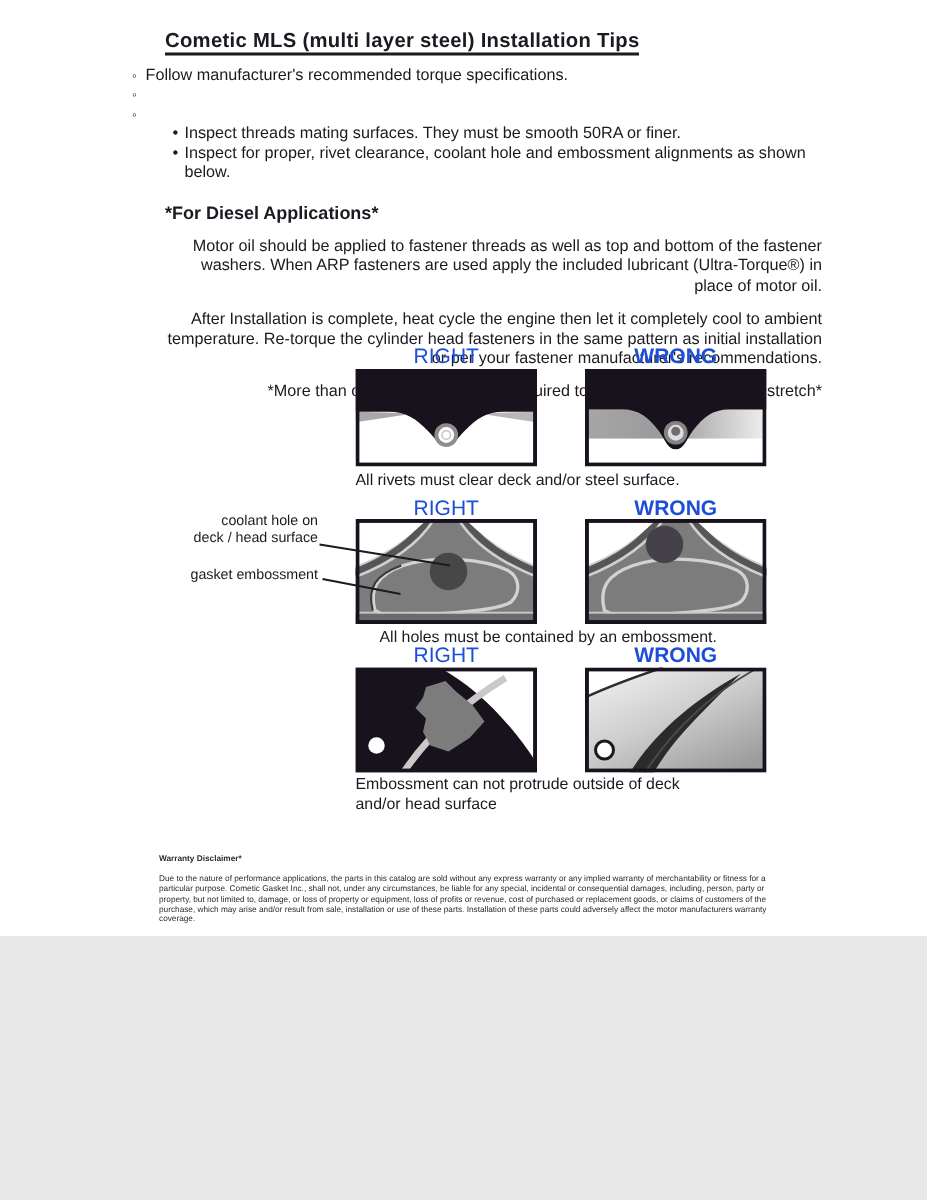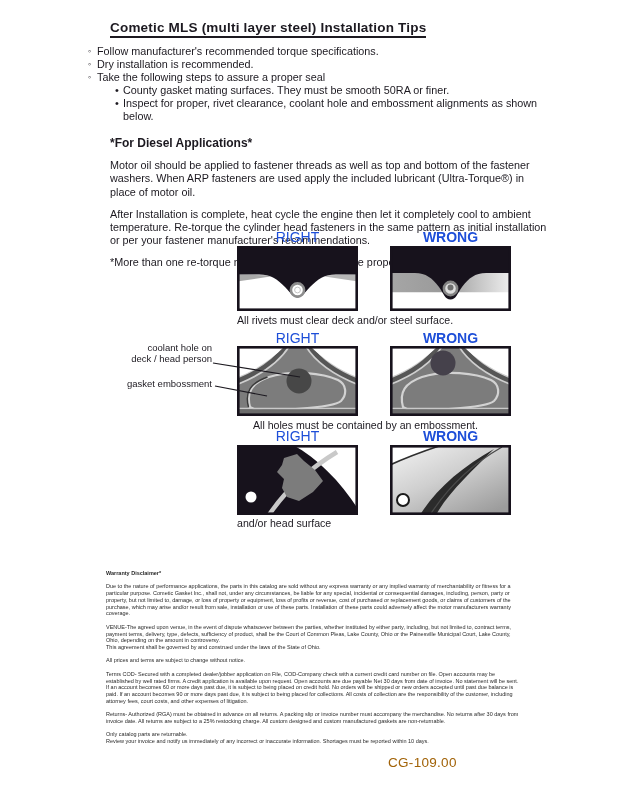--- a/index.html
+++ b/index.html
@@ -1,36 +1,36 @@
 <!DOCTYPE html>
 <html><head>
 <meta charset="utf-8">
 <style>
   * { margin:0; padding:0; box-sizing:border-box; }
   html,body { background:#e8e8e8; }
   .page {
-    position:relative; width:618px; height:800px; margin:0 auto;
+    position:relative; width:618px; height:624px; margin:0 auto;
     background:#ffffff; overflow:hidden;
     font-family:"Liberation Sans", sans-serif; color:#1c1920;
   }
   
   .intro { position:absolute; left:88px; top:18px; width:456px; }
   .title {
     margin-left:22px; display:inline-block;
     font-size:13.5px; font-weight:bold; letter-spacing:.2px;
     border-bottom:2px solid #1c1920; padding-bottom:1px;
   }
   .bullets { margin-top:7px; font-size:10.8px; line-height:13px; }
   .b-row { display:flex; }
   .b-row .marker { width:9px; flex:0 0 9px; font-size:9px; line-height:13px; }
   .b-row.sub { margin-left:27px; }
   .b-row.sub .marker { width:8px; flex:0 0 8px; font-size:11px; }
   .diesel { margin-left:22px; margin-top:14px; width:438px; font-size:10.8px; line-height:13.2px; }
   .diesel h2 { font-size:12px; font-weight:bold; margin-bottom:4px; }
-  .diesel p { margin-top:9px; }
+  .diesel p { margin-top:9px;text-align:right; }
   
   .dg-label { position:absolute; width:121px; text-align:center; font-size:14px; color:#1d4ed8; }
   .row1 .dg-label { top:229px; } .row2 .dg-label { top:330px; } .row3 .dg-label { top:428px; }
   .dg-label.right { left:237px; } .dg-label.wrong { left:390px;font-weight:bold; }
   .panel { position:absolute; width:121px; }
   .panel.right { left:237px; } .panel.wrong { left:390px; }
   .row1 .panel { top:246px; height:65px; }
   .row2 .panel { top:346px; height:70px; }
   .row3 .panel { top:445px; height:70px; }
   .panel svg { display:block; width:121px; }
@@ -55,29 +55,27 @@
 
   <div class="intro">
     <h1 class="title">Cometic MLS (multi layer steel) Installation Tips</h1>
     <div class="bullets">
       <div class="b-row">
         <span class="marker">◦</span>
         <span>Follow manufacturer's recommended torque specifications.</span>
       </div>
       <div class="b-row">
         <span class="marker">◦</span>
-        <span>Dry installation is recommended.</span>
       </div>
       <div class="b-row">
         <span class="marker">◦</span>
-        <span>Take the following steps to assure a proper seal</span>
       </div>
       <div class="b-row sub">
         <span class="marker">•</span>
-        <span>County gasket mating surfaces.  They must be smooth 50RA or finer.</span>
+        <span>Inspect threads mating surfaces.  They must be smooth 50RA or finer.</span>
       </div>
       <div class="b-row sub">
         <span class="marker">•</span>
         <span>Inspect for proper, rivet clearance, coolant hole and embossment alignments as shown below.</span>
       </div>
     </div>
     <div class="diesel">
       <h2>*For Diesel Applications*</h2>
       <p>Motor oil should be applied to fastener threads as well as top and bottom of the fastener washers. When ARP fasteners are used apply the included lubricant (Ultra-Torque®) in place of motor oil.</p>
       <p>After Installation is complete, heat cycle the engine then let it completely cool to ambient temperature. Re-torque the cylinder head fasteners in the same pattern as initial installation or per your fastener manufacturer's recommendations.</p>
@@ -119,21 +117,21 @@
     </div>
     <div class="cap cap1">All rivets must clear deck and/or steel surface.</div>
   </div>
 
   <div class="row2">
     <div class="dg-label right">RIGHT</div>
     <div class="dg-label wrong">WRONG</div>
 
     <div class="side-label coolant">
       <span style="display:block">coolant hole on</span>
-      <span style="display:block">deck / head person</span>
+      <span style="display:block">deck / head surface</span>
     </div>
     <div class="side-label embossment">gasket embossment</div>
 
     <div class="panel right">
       <svg viewBox="0 0 121 70">
         <rect x="0" y="0" width="121" height="70" fill="#ffffff"></rect>
         <path d="M0,70 V35 C22,27 40,16 52,1 C55,-2.5 66,-2.5 69,1 C81,16 99,27 121,35 V70 Z" fill="#7c7c7c"></path>
         <path d="M-2,36 C20,27.5 39,16 50,-2" fill="none" stroke="#cfcfcf" stroke-width="8"></path>
         <path d="M-2,36 C20,27.5 39,16 50,-2" fill="none" stroke="#565656" stroke-width="4.5"></path>
         <path d="M123,36 C101,27.5 82,16 71,-2" fill="none" stroke="#cfcfcf" stroke-width="8"></path>
@@ -199,20 +197,21 @@
         <rect x="0" y="0" width="121" height="70" fill="url(#g3)"></rect>
         <path d="M0,0 H52 C34,6 15,13 0,20 Z" fill="#ffffff"></path>
         <path d="M0,20 C15,13 34,6 52,0" fill="none" stroke="#2e2e2e" stroke-width="1.6"></path>
         <path d="M30,70 C46,44 72,22 104,4 C82,26 58,48 46,70 Z" fill="#2b2b2b"></path>
         <path d="M40,70 C58,42 84,18 112,2" fill="none" stroke="#4a4a4a" stroke-width="1.3"></path>
         <circle cx="13" cy="55" r="6" fill="#ffffff" stroke="#1a1a1a" stroke-width="2"></circle>
         <rect x="1.3" y="1.3" width="118.4" height="67.4" fill="none" stroke="#17121c" stroke-width="2.6"></rect>
       </svg>
     </div>
     <div class="cap cap3">
+      <span style="display:block">Embossment can not protrude outside of deck</span>
       <span style="display:block">and/or head surface</span>
     </div>
   </div>
 
   <div class="legal">
     <div class="fp-head">Warranty Disclaimer*</div>
     <p class="fp">Due to the nature of performance applications, the parts in this catalog are sold without any express warranty or any implied warranty of merchantability or fitness for a particular purpose.  Cometic Gasket Inc., shall not, under any circumstances, be liable for any special, incidental or consequential damages, including, person, party or property, but not limited to, damage, or loss of property or equipment, loss of profits or revenue, cost of purchased or replacement goods, or claims of customers of the purchase, which may arise and/or result from sale, installation or use of these parts.  Installation of these parts could adversely affect the motor manufacturers warranty coverage.</p>
     <p class="fp">VENUE-The agreed upon venue, in the event of dispute whatsoever between the parties, whether instituted by either party, including, but not limited to, contract terms, payment terms, delivery, type, defects, sufficiency of product, shall be the Court of Common Pleas, Lake County, Ohio or the Painesville Municipal Court, Lake County, Ohio, depending on the amount in controversy.</p>
     <p class="fp-line">This agreement shall be governed by and construed under the laws of the State of Ohio.</p>
     <p class="fp">All prices and terms are subject to change without notice.</p>

